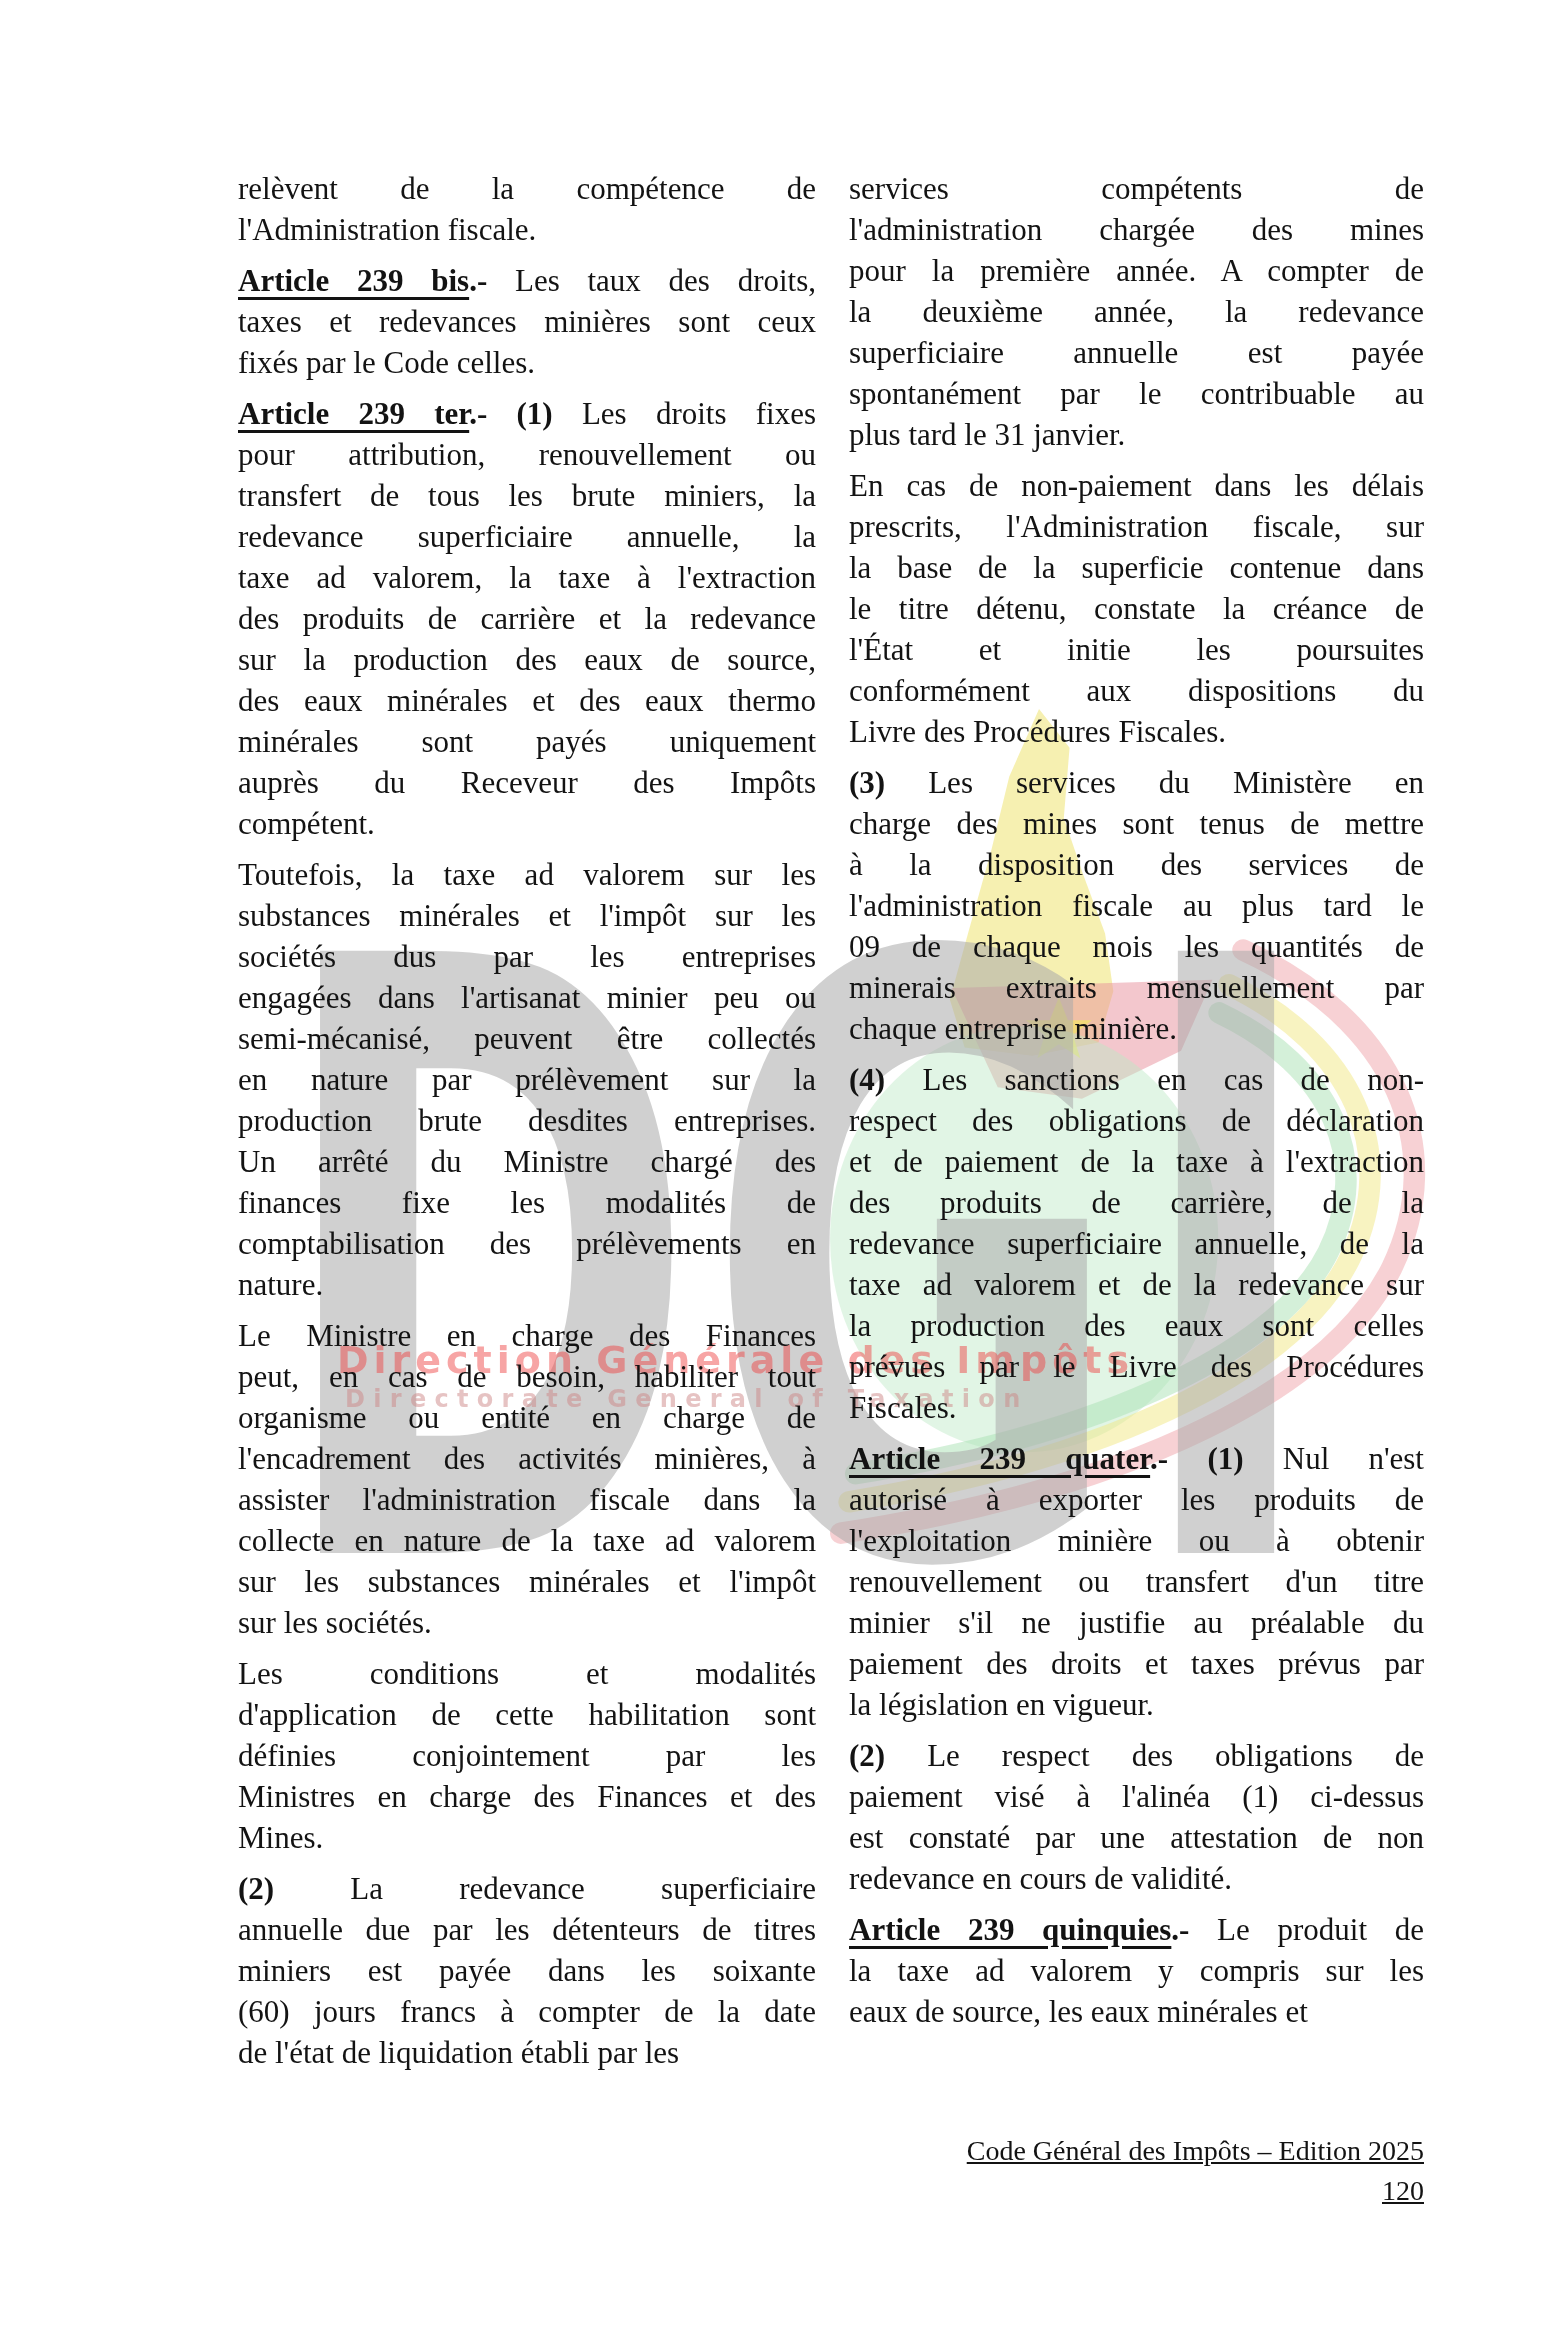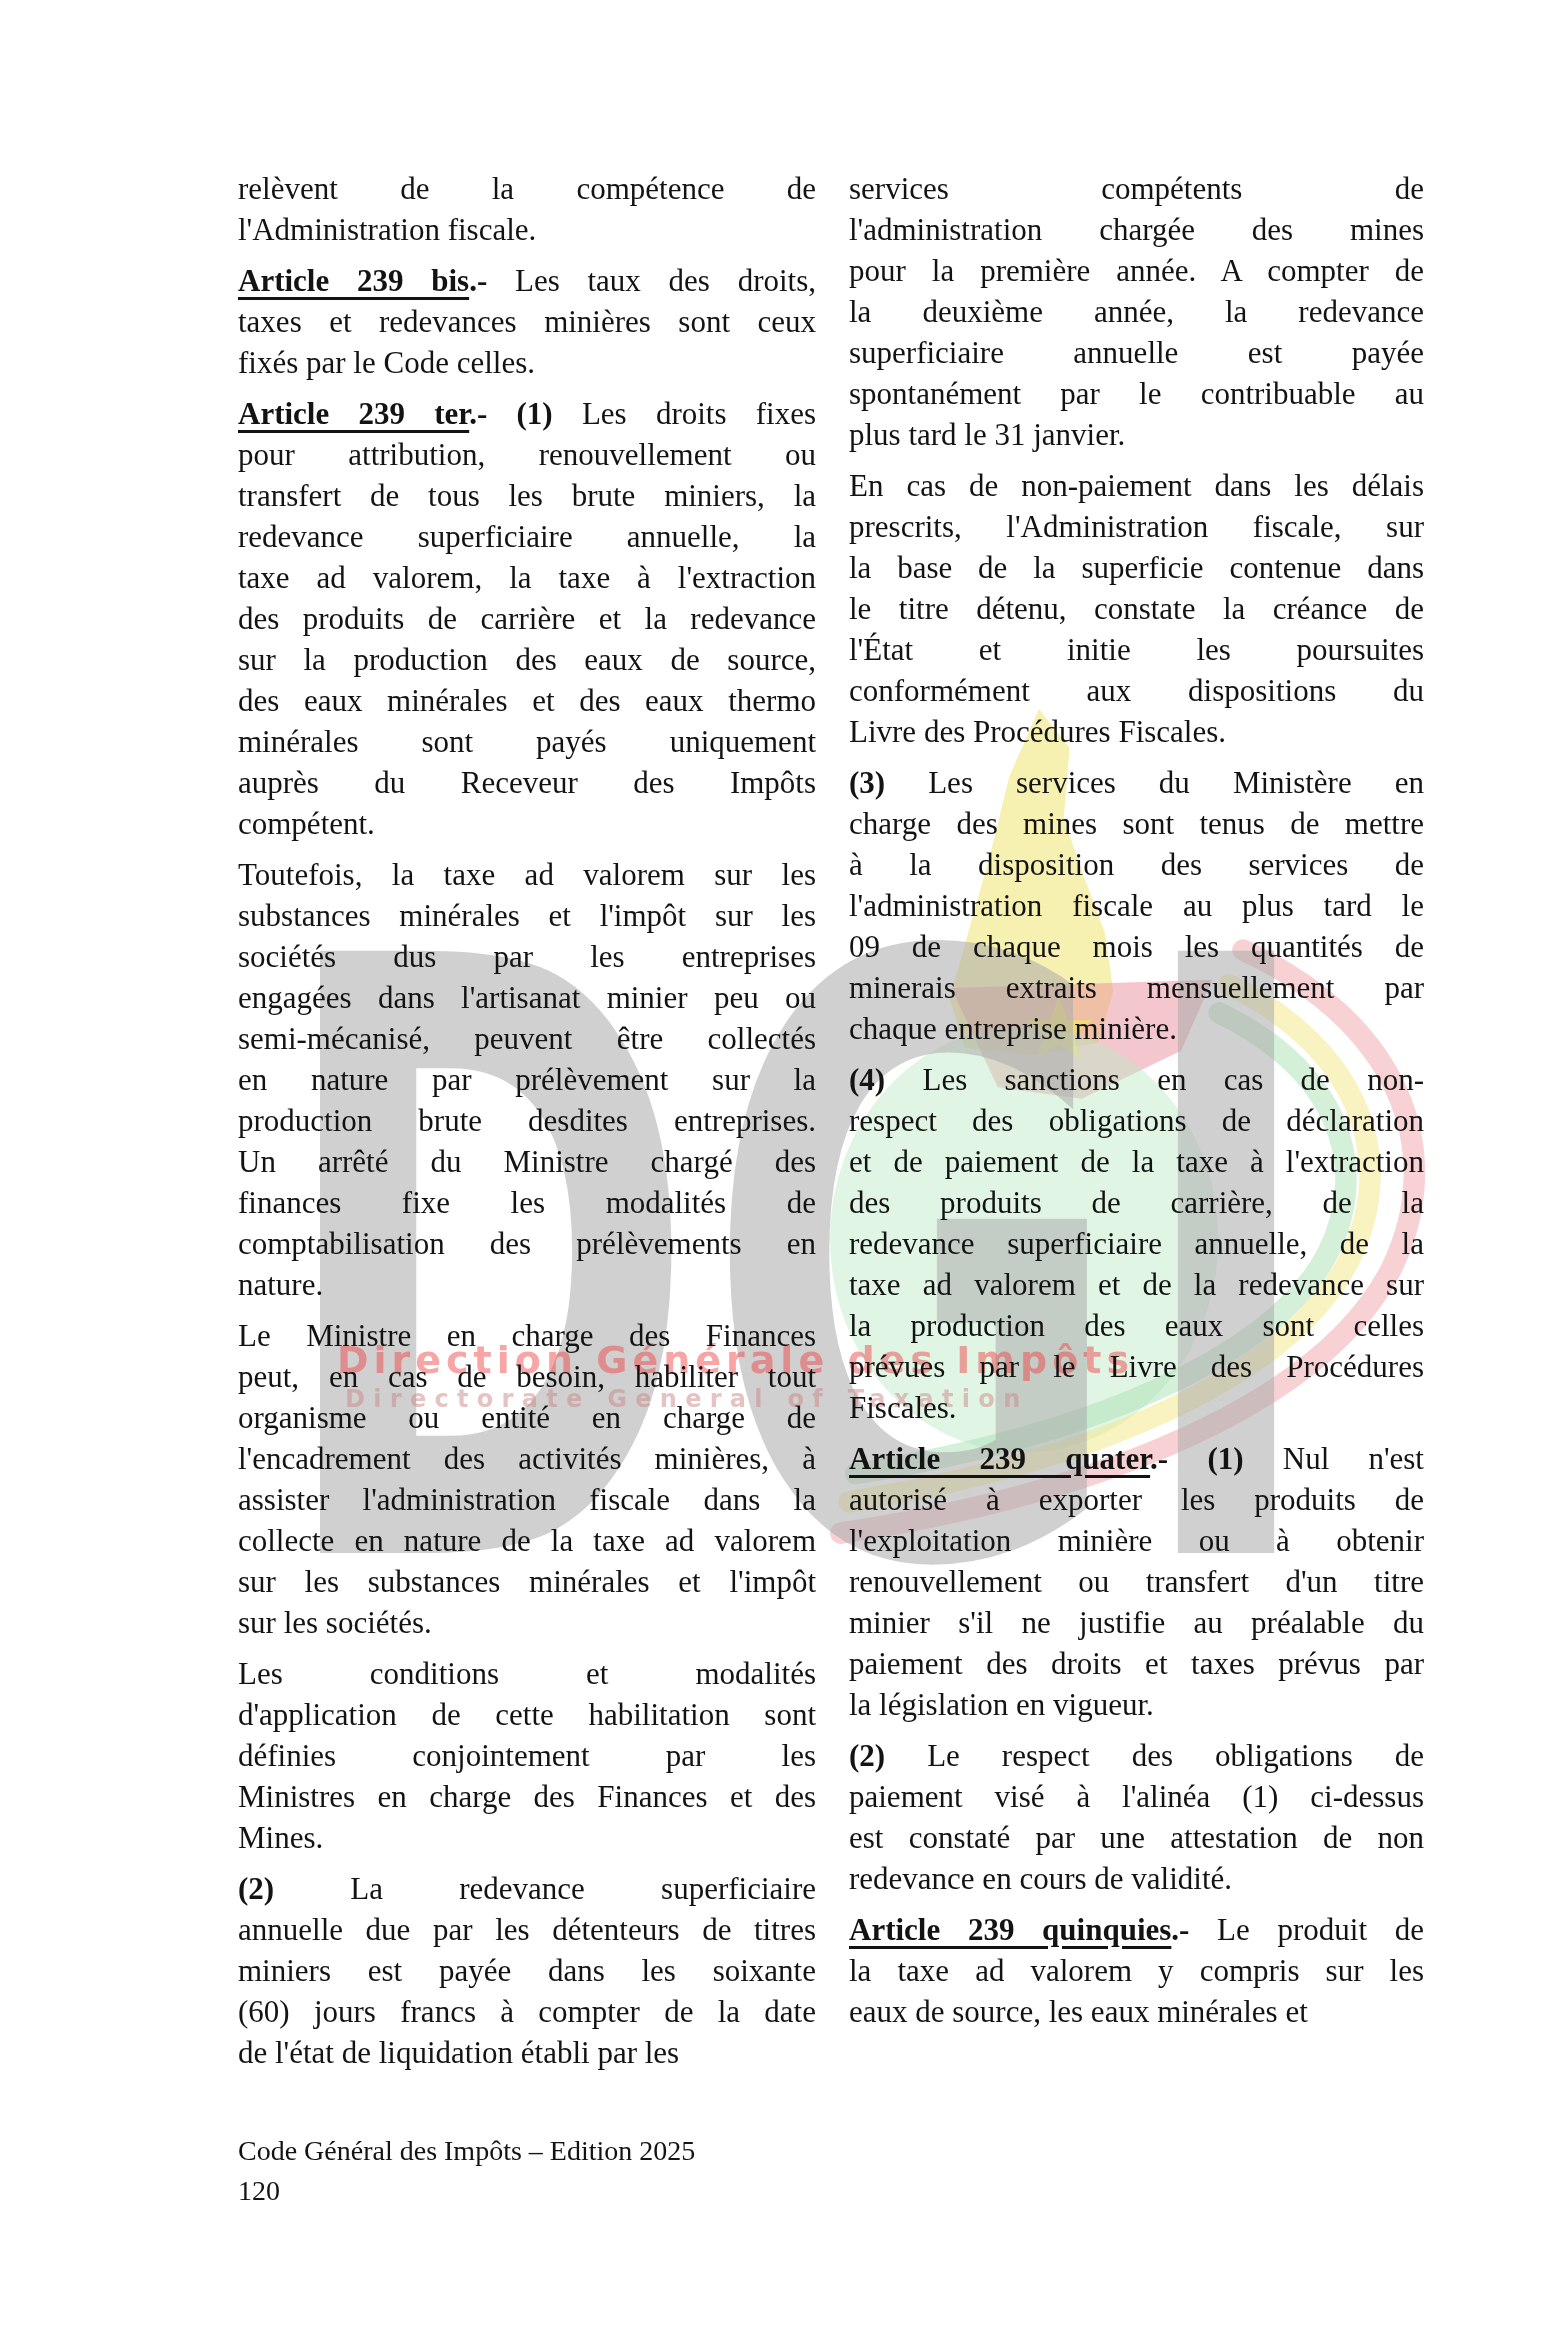--- a/index.html
+++ b/index.html
@@ -21,21 +21,21 @@
   .col-left{left:238px;width:578px;}
   .col-right{left:849px;width:575px;}
   .para + .para{margin-top:10px;}
   .line{text-align:justify;text-align-last:justify;}
   .line.last{text-align:justify;text-align-last:left;}
   .b{font-weight:bold;}
   .bu{font-weight:bold;text-decoration:underline;text-decoration-thickness:3.3px;
       text-underline-offset:5.8px;text-decoration-color:#131313;}
   
   .footer{position:absolute;left:238px;width:1186px;top:2131px;z-index:2;
-      text-align:left;font-size:28px;line-height:40px;}
+      text-align:right;font-size:28px;line-height:40px;text-decoration:underline;}
 </style>
 </head>
 <body>
 
 <div class="page">
 
   <div class="wm">
     <svg class="wm-svg" width="1561" height="2342" viewBox="0 0 1890 2835">
       <path opacity="0.68" d="M1258,858 L1295,905 L1288,990 L1312,1060 L1338,1130 L1348,1200 L1330,1262
                L1250,1278 L1168,1268 L1150,1210 L1172,1130 L1200,1030 L1222,940 Z" fill="#f2e98c"></path>

